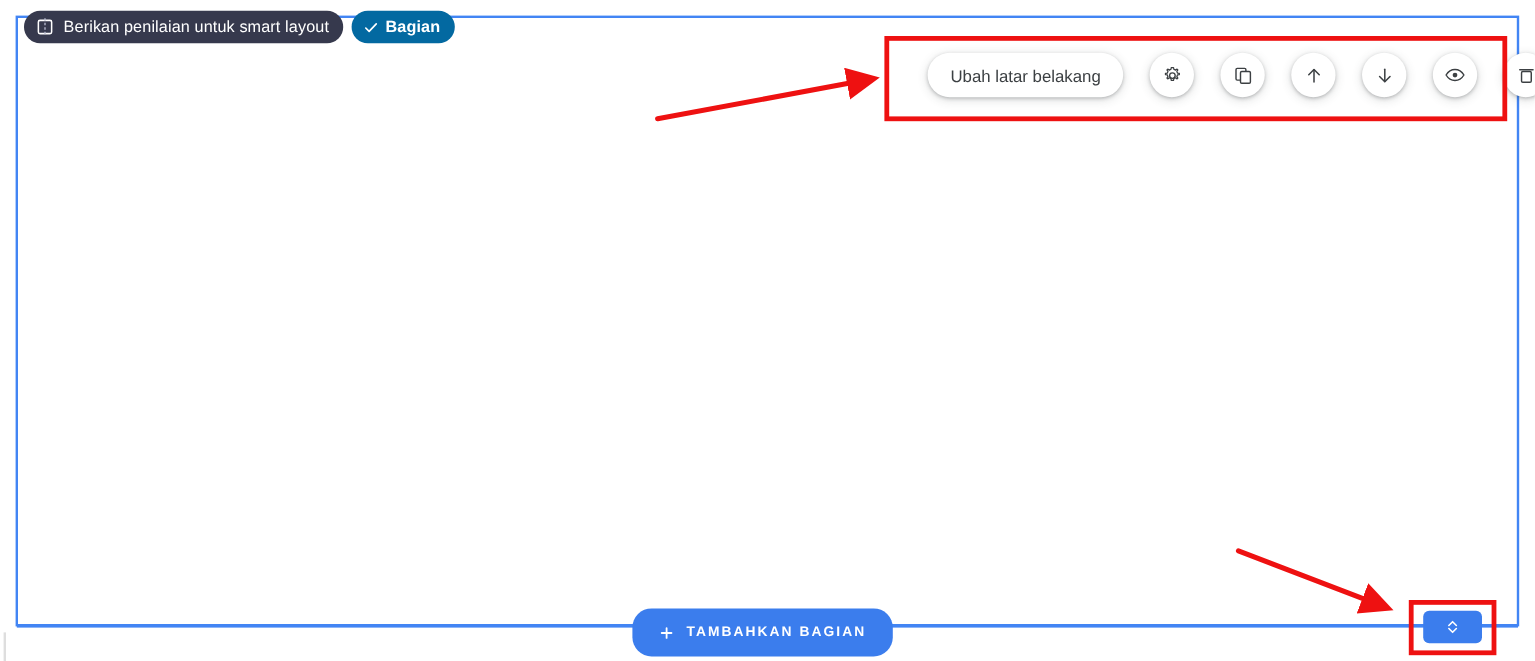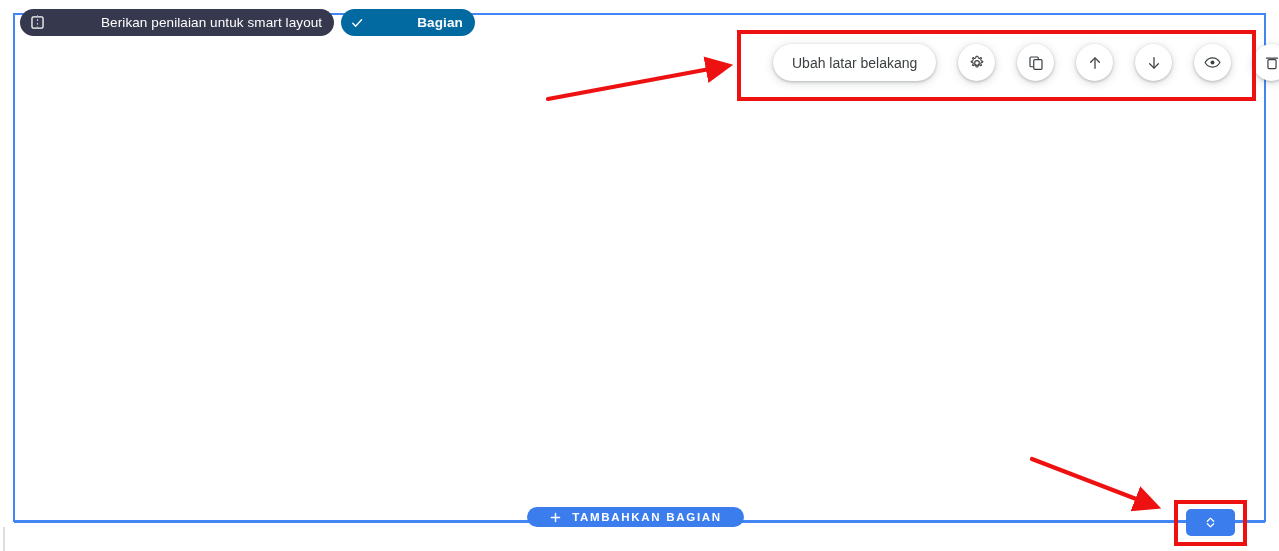--- a/index.html
+++ b/index.html
@@ -60,21 +60,20 @@
   .badge {
     display: flex;
     align-items: center;
     height: 27px;
     border-radius: 14px;
     padding: 0 12px;
     font-size: 13.5px;
     letter-spacing: .1px;
     white-space: nowrap;
     box-sizing: border-box;
-    gap: 48px;
   }
   .badge-smart {
     background: #36394d;
     color: #ffffff;
     padding-left: 9px;
     font-weight: 500;
   }
   .badge-smart .smart-icon {
     width: 17px;
     height: 17px;
@@ -141,21 +140,21 @@
     width: 1251px;
     height: 2px;
     background: #4285f4;
     z-index: 10;
   }
   .add-section-btn {
     position: absolute;
     left: 527px;
     top: 507px;
     width: 217px;
-    height: 20px;
+    height: 40px;
     border-radius: 16px;
     background: #3b7ded;
     color: #ffffff;
     display: flex;
     align-items: center;
     justify-content: center;
     font-size: 11.5px;
     font-weight: 700;
     letter-spacing: 1.7px;
     cursor: pointer;

